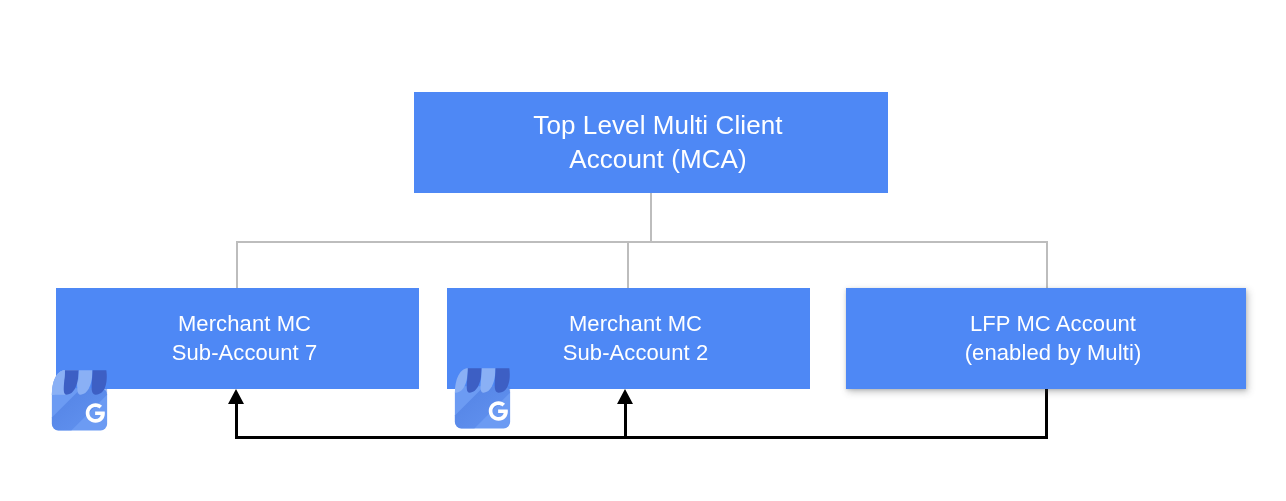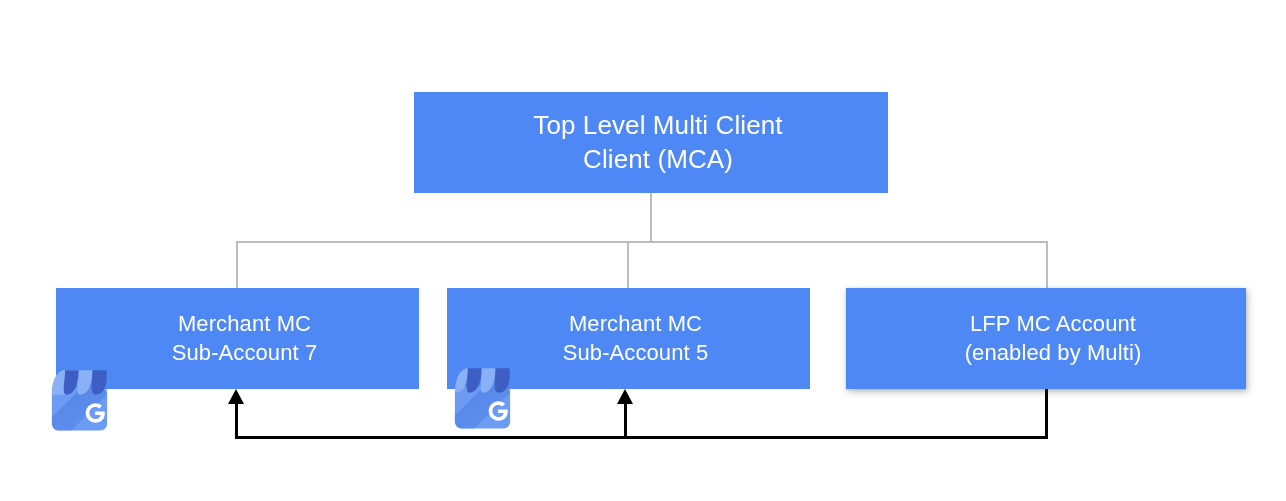--- a/index.html
+++ b/index.html
@@ -100,31 +100,31 @@
 
   <div class="bline v" style="left:1045px; top:389px; height:50px;"></div>
   <div class="bline h" style="left:235px; top:436px; width:813px;"></div>
   <div class="bline v" style="left:235px; top:402px; height:36px;"></div>
   <div class="arrowhead" style="left:228px; top:389px;"></div>
   <div class="bline v" style="left:624px; top:402px; height:36px;"></div>
   <div class="arrowhead" style="left:617px; top:389px;"></div>
 
   <div class="node" id="node-mca">
     <span class="line">Top Level Multi Client</span>
-    <span class="line">Client (MCA)</span>
+    <span class="line">Account (MCA)</span>
   </div>
 
   <div class="node" id="node-sub1">
     <span class="line">Merchant MC</span>
     <span class="line">Sub-Account 7</span>
   </div>
 
   <div class="node" id="node-sub2">
     <span class="line">Merchant MC</span>
-    <span class="line">Sub-Account 5</span>
+    <span class="line">Sub-Account 2</span>
   </div>
 
   <div class="node" id="node-lfp">
     <span class="line">LFP MC Account</span>
     <span class="line">(enabled by Multi)</span>
   </div>
 
   <div class="gmb-icon" style="left:40px; top:367px; width:79px; height:65px;">
     <svg width="79" height="65" viewBox="0 0 96 80" xmlns="http://www.w3.org/2000/svg">
       <defs>

